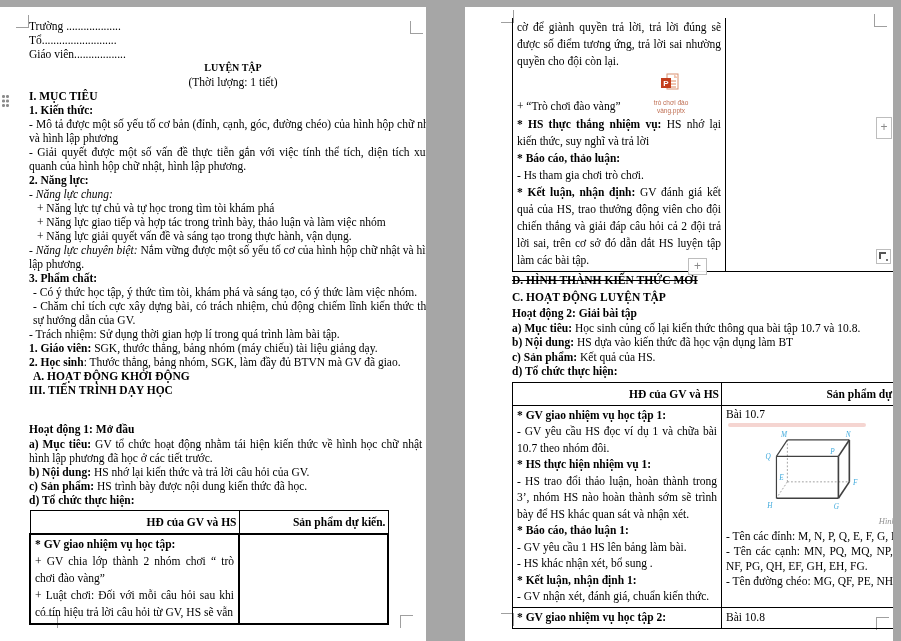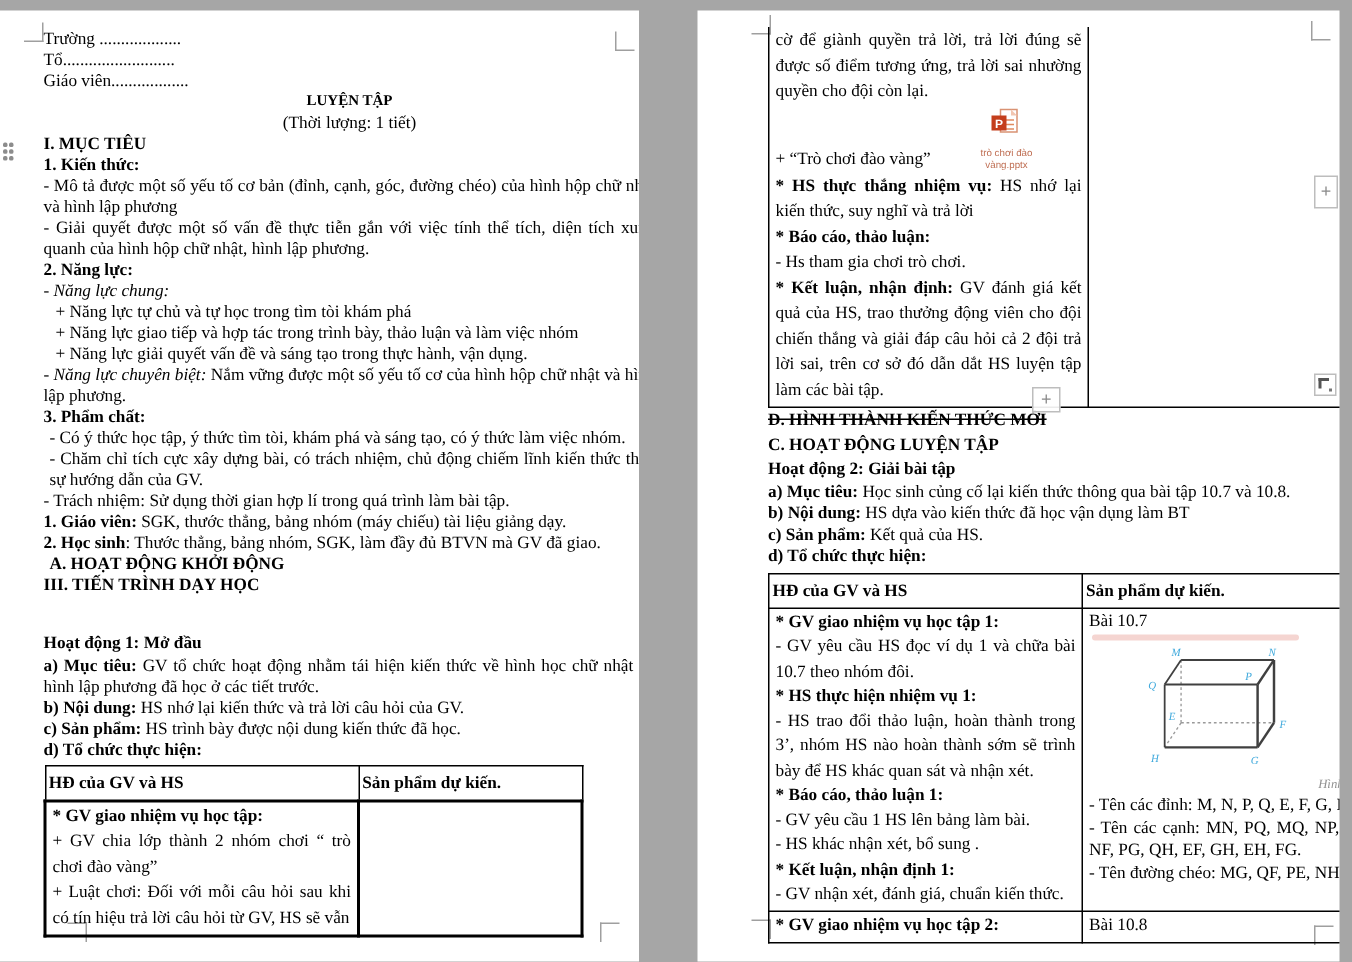--- a/index.html
+++ b/index.html
@@ -16,21 +16,21 @@
   .b{font-weight:bold;}
   .i{font-style:italic;}
   .center{text-align:center;}
   .title{font-size:10px;}
   .ind8{padding-left:8px;}
   .ind4{padding-left:4px;}
 
   
   table.tbl{border-collapse:collapse;table-layout:fixed;margin-top:3px;}
   .tbl th,.tbl td{border:1.5px solid #000;vertical-align:top;padding:1px 4px 2px 4px;font-size:11.5px;}
-  .tbl th{font-weight:bold;text-align:left;line-height:18px;padding:2px 2px;}
+  .tbl th{font-weight:bold;text-align:right;line-height:18px;padding:2px 2px;}
   .tbl1{width:360px;}
   .tbl1 .c1{width:204px;}
   .tbl1 td{border-width:2px;}
   .tbl1 td p{line-height:17px;}
   .tbl2{width:410px;}
   .tbl2 .c1{width:204px;}
   .tbl2 td p{line-height:17px;}
   table.cont, .cont td{border-top:none;}
   #table2 td.lcell p{line-height:16.5px;}
   #table2 td.rcell p{line-height:15px;}

